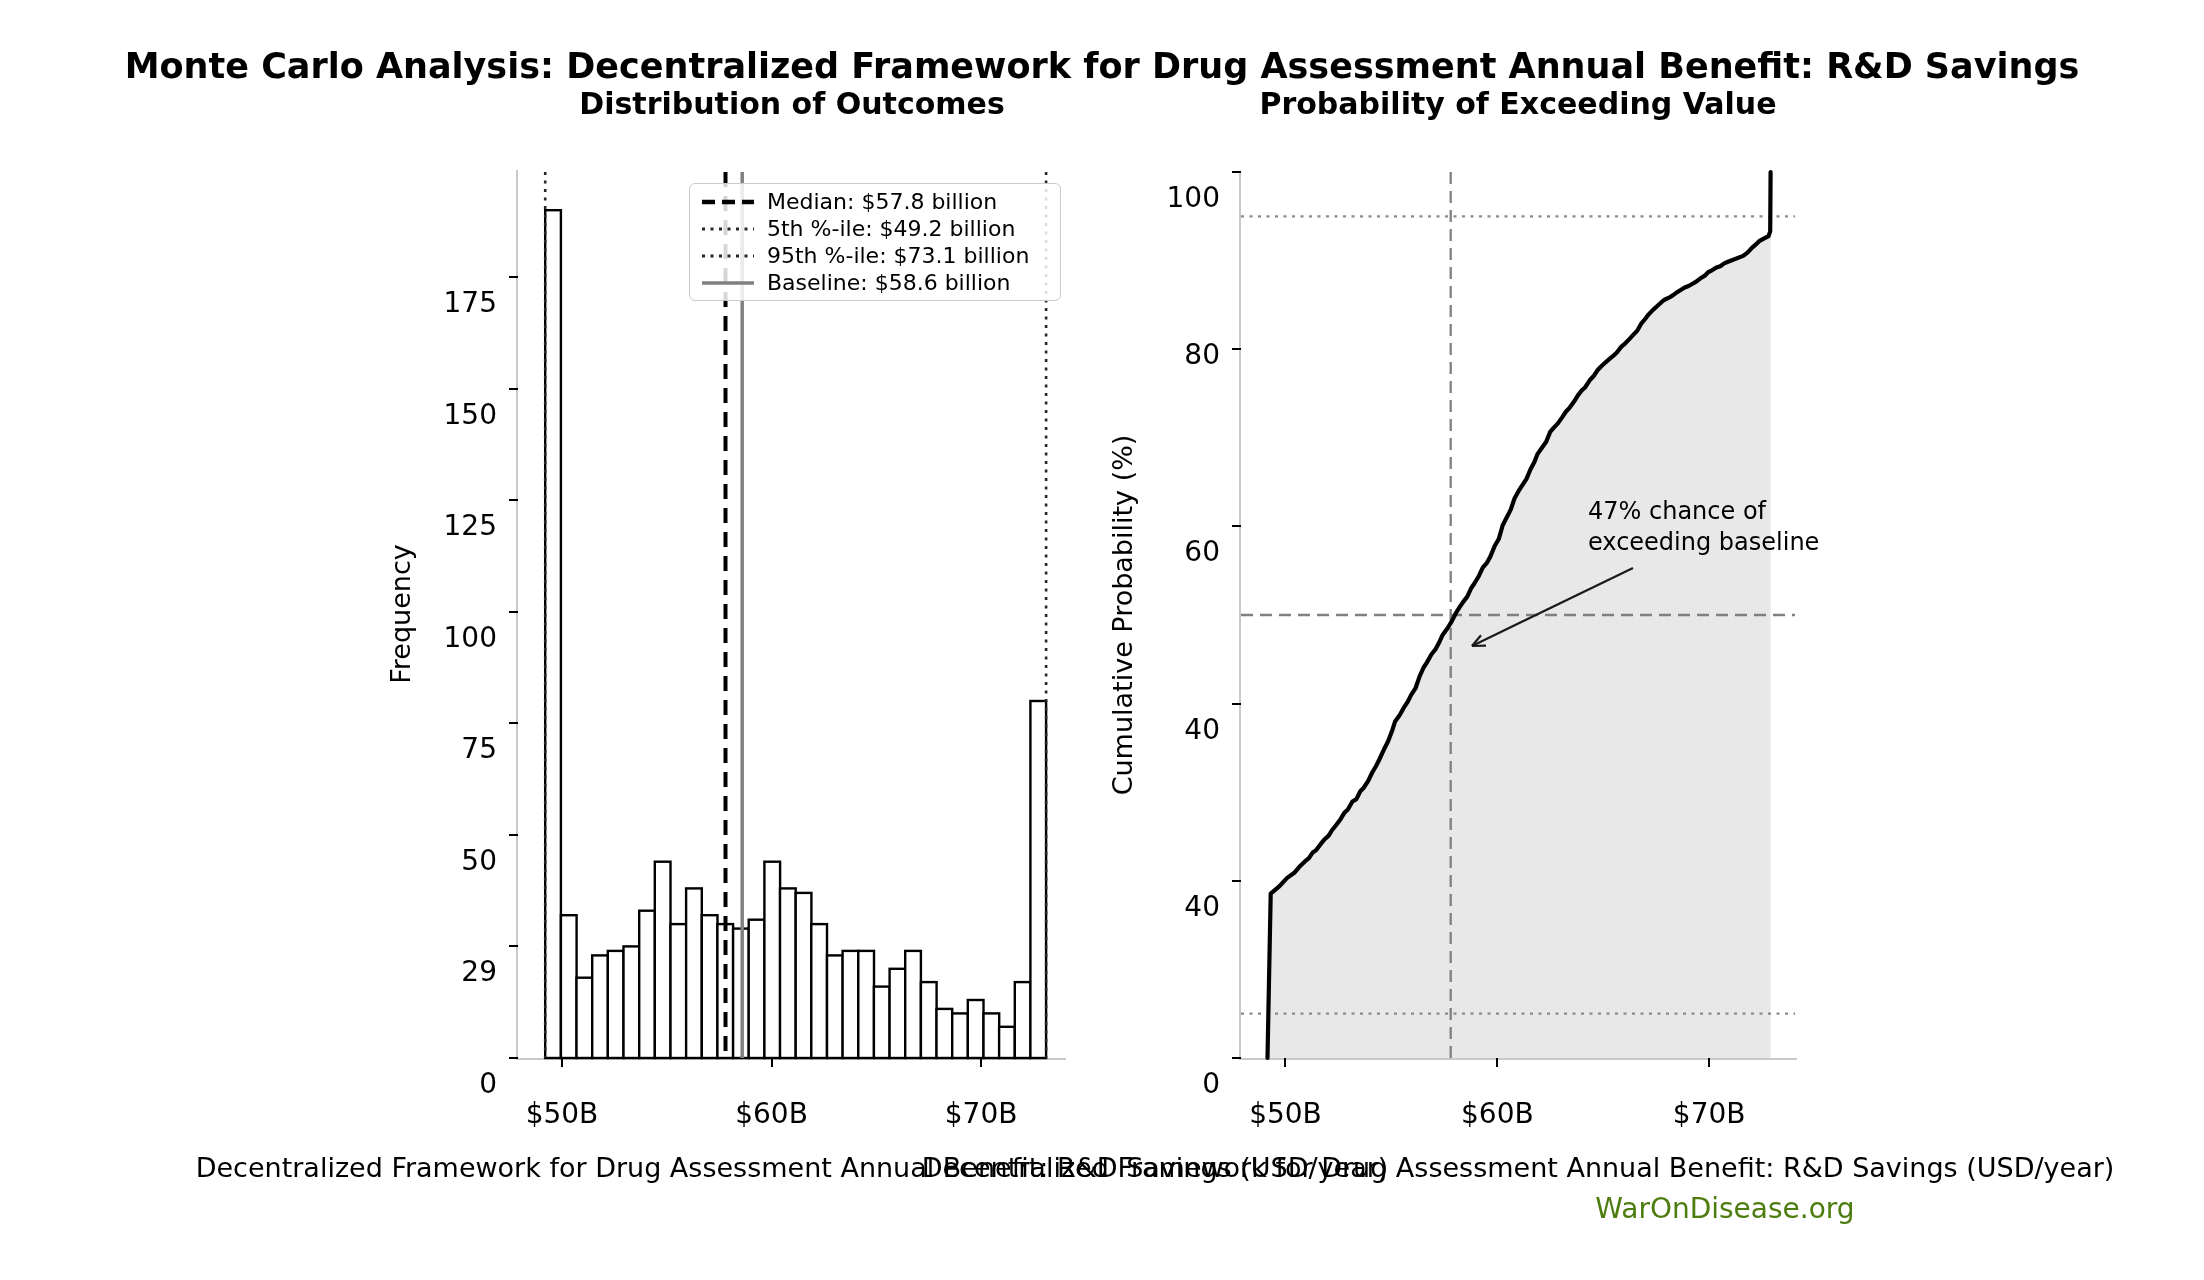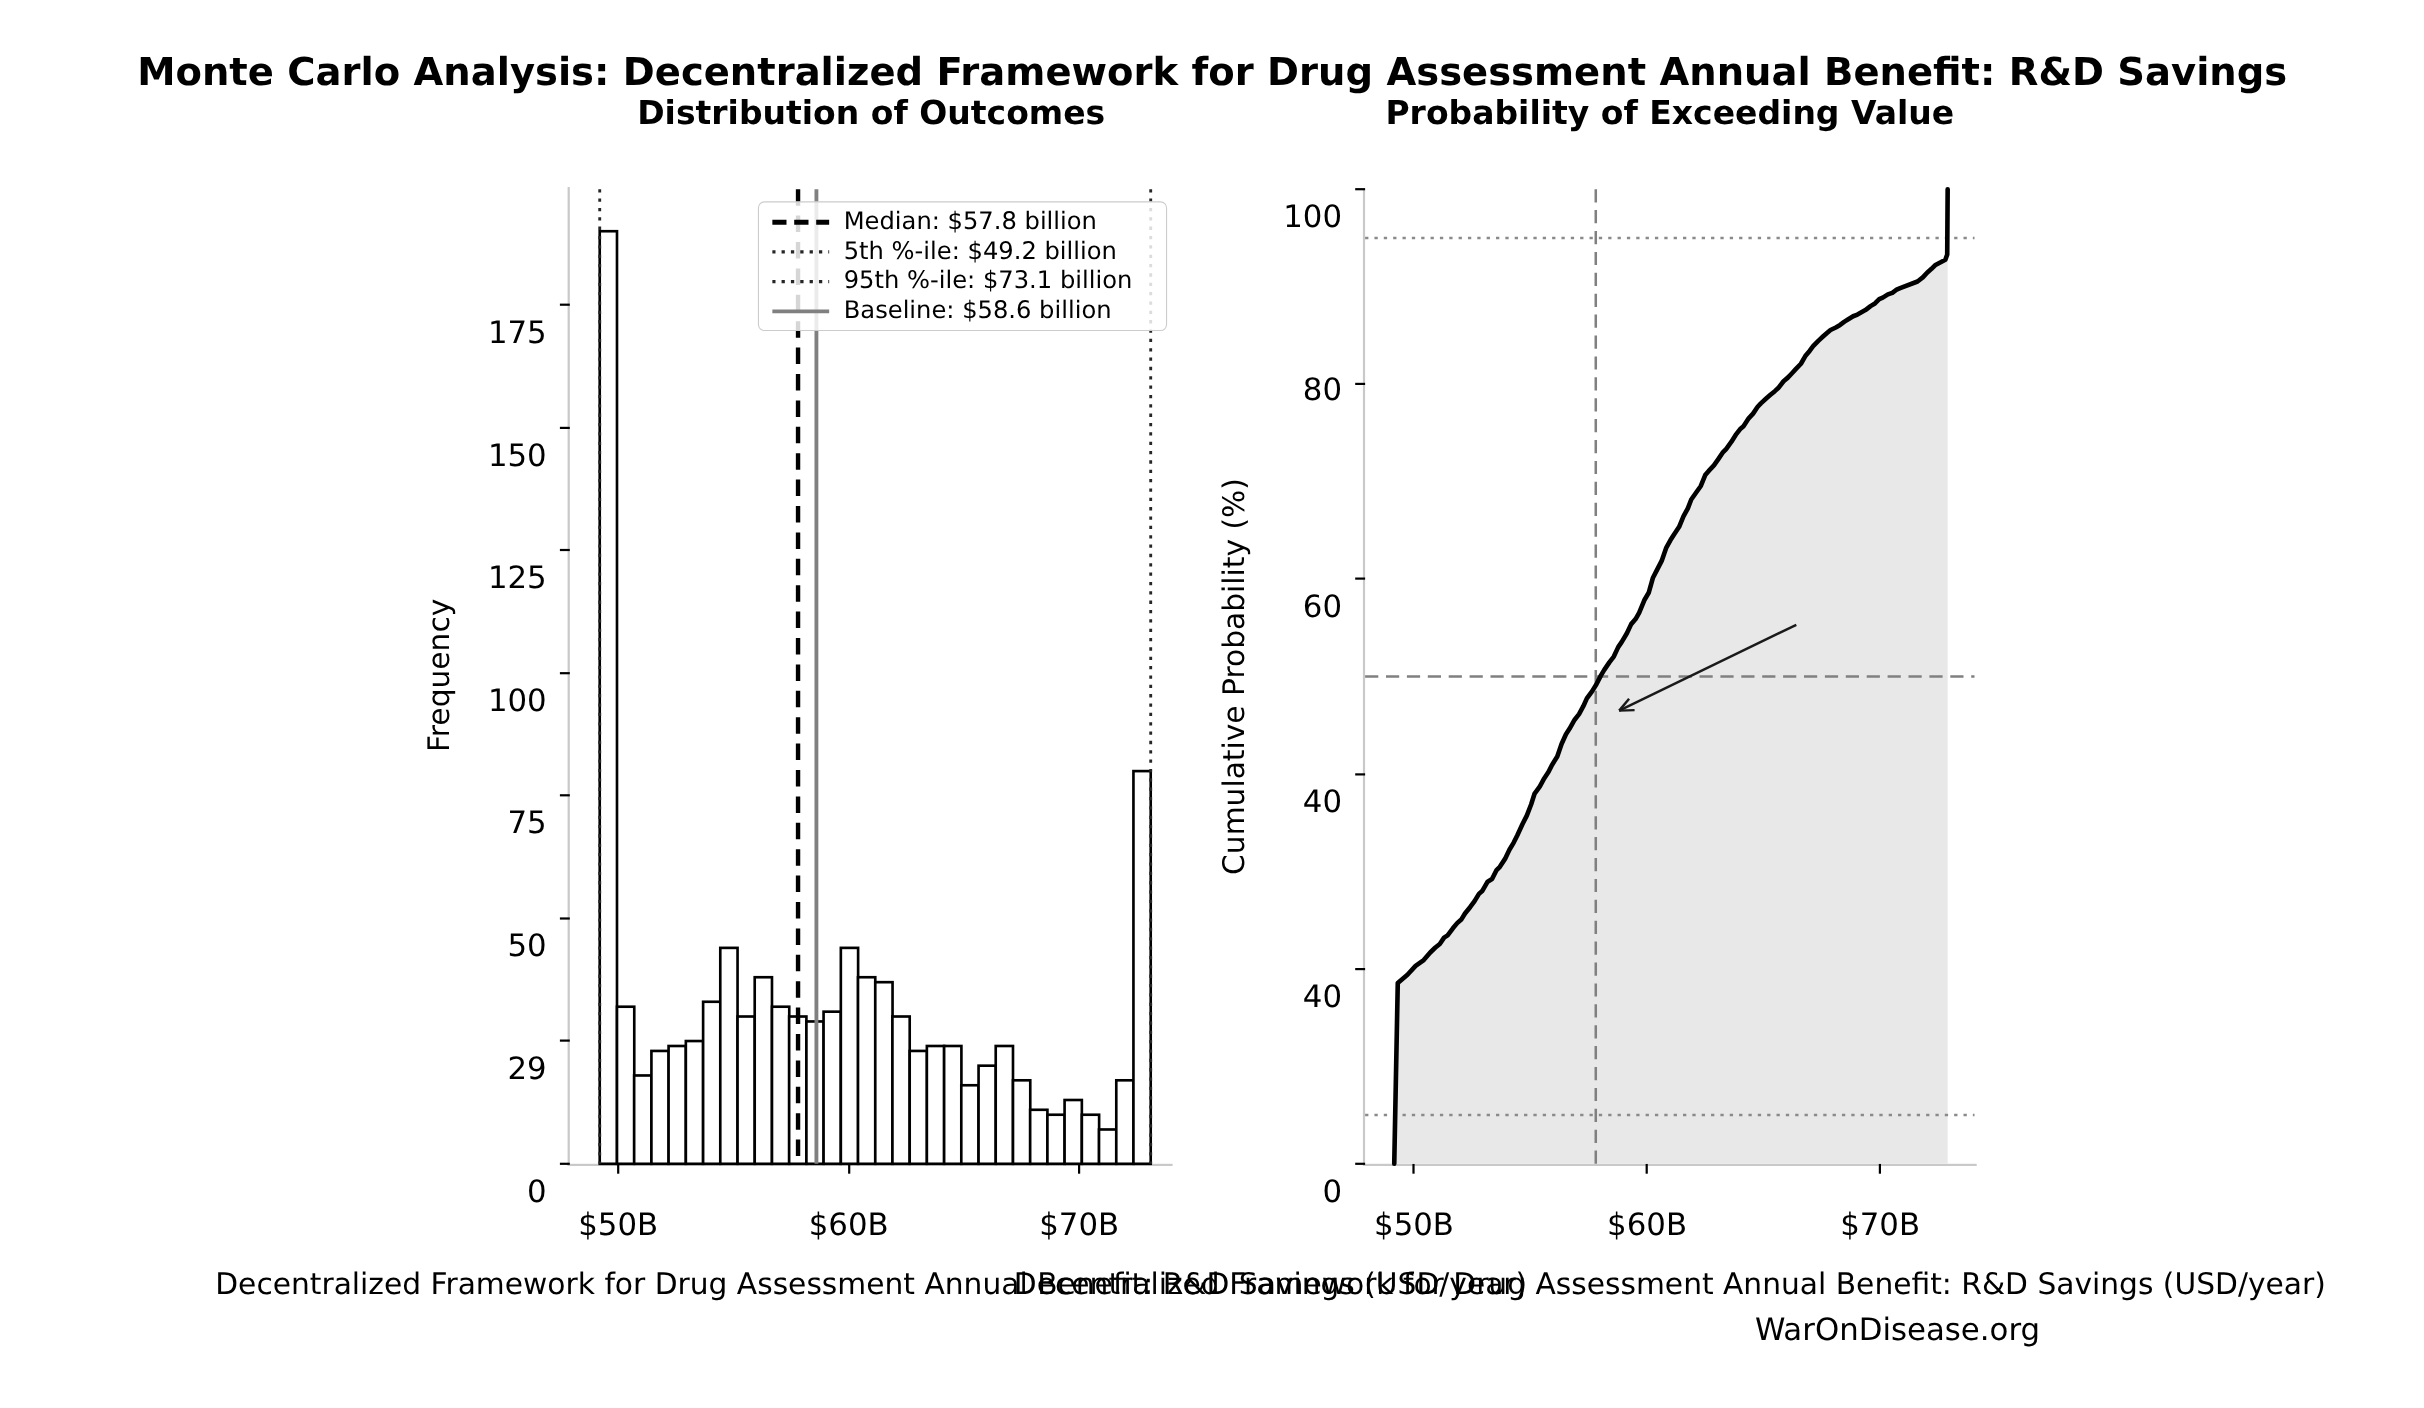--- a/index.html
+++ b/index.html
@@ -2,21 +2,21 @@
 <html><head>
 <meta charset="utf-8">
 <style>
   html,body{margin:0;padding:0;background:#fff;}
   body{width:2204px;height:1280px;font-family:"DejaVu Sans","Liberation Sans",sans-serif;color:#000;}
   #fig{position:relative;width:2204px;height:1280px;background:#fff;overflow:hidden;}
   .main-title{position:absolute;left:1102px;top:46px;transform:translateX(-50%);font-size:35px;font-weight:bold;white-space:nowrap;}
   .sub-title{position:absolute;top:86px;transform:translateX(-50%);font-size:30px;font-weight:bold;white-space:nowrap;}
   .ylab{position:absolute;font-size:27px;white-space:nowrap;transform:translate(-50%,-50%) rotate(-90deg);}
   .xlabel{position:absolute;top:1152px;transform:translateX(-50%);font-size:27px;white-space:nowrap;}
-  .watermark{position:absolute;left:1725px;top:1192px;transform:translateX(-50%);font-size:28px;color:#000000;white-space:nowrap;}
+  .watermark{position:absolute;left:1725px;top:1192px;transform:translateX(-50%);font-size:28px;color:#4d7c0f;white-space:nowrap;}
   .tickmark{position:absolute;background:#000;}
   .ticklabel{position:absolute;font-size:28px;white-space:nowrap;margin-top:25px;}
   .xtl{transform:translateX(-50%);}
   .ytl{transform:translate(-100%,-50%);}
   .spine{position:absolute;background:#c9c9c9;}
   svg.axsvg{position:absolute;z-index:1;overflow:visible;}
   .legend{position:absolute;left:689px;top:183px;width:372px;height:118px;border:1.5px solid #cccccc;border-radius:6px;
           background:rgba(255,255,255,0.84);z-index:3;display:flex;flex-direction:column;justify-content:space-around;
           padding:4px 0 4px 12px;box-sizing:border-box;}
   .lrow{display:flex;align-items:center;gap:13px;font-size:22px;white-space:nowrap;}
@@ -108,20 +108,24 @@
       <span>95th %-ile: $73.1 billion</span>
     </div>
     <div class="lrow">
       <svg width="52" height="10">
           <line x1="0" y1="5" x2="52" y2="5" stroke="#808080" stroke-width="3.5"></line>
         </svg>
       <span>Baseline: $58.6 billion</span>
     </div>
   </div>
 
+  <div class="annot">
+    <div>47% chance of</div>
+    <div>exceeding baseline</div>
+  </div>
 
   <div class="xlabel" style="left:792px;">Decentralized Framework for Drug Assessment Annual Benefit: R&amp;D Savings (USD/year)</div>
   <div class="xlabel" style="left:1518px;">Decentralized Framework for Drug Assessment Annual Benefit: R&amp;D Savings (USD/year)</div>
   <div class="watermark">WarOnDisease.org</div>
 <div class="tickmark" style="left: 561.008px; top: 1058px; width: 2px; height: 9px;"></div>
     <div class="ticklabel xtl" style="left: 562.008px; top: 1072px;">$50B</div>
     <div class="tickmark" style="left: 770.568px; top: 1058px; width: 2px; height: 9px;"></div>
     <div class="ticklabel xtl" style="left: 771.568px; top: 1072px;">$60B</div>
     <div class="tickmark" style="left: 980.128px; top: 1058px; width: 2px; height: 9px;"></div>
     <div class="ticklabel xtl" style="left: 981.128px; top: 1072px;">$70B</div>

